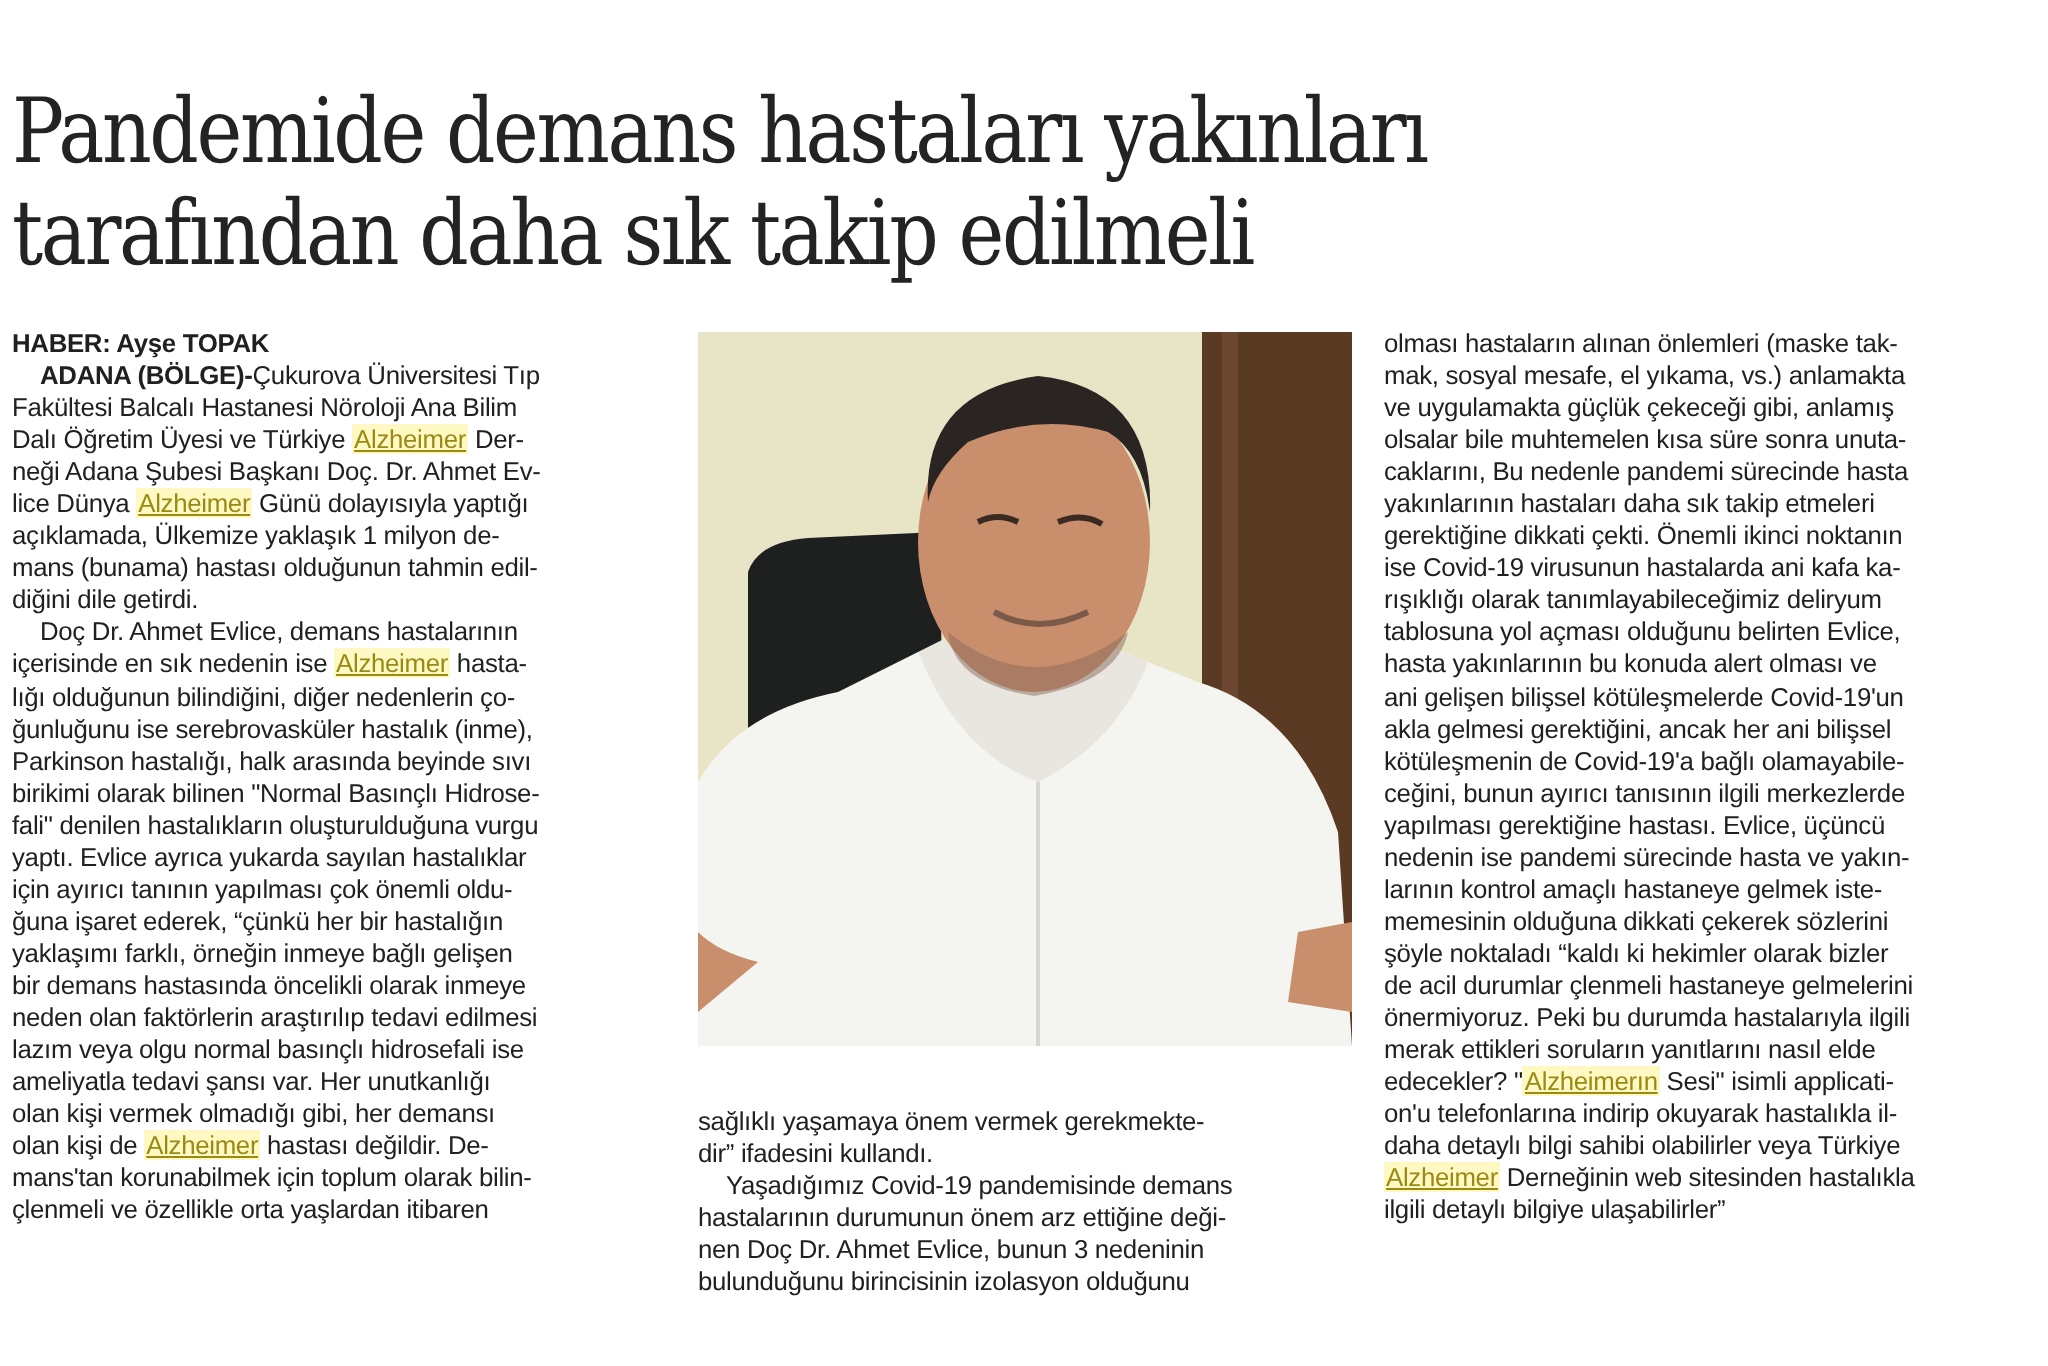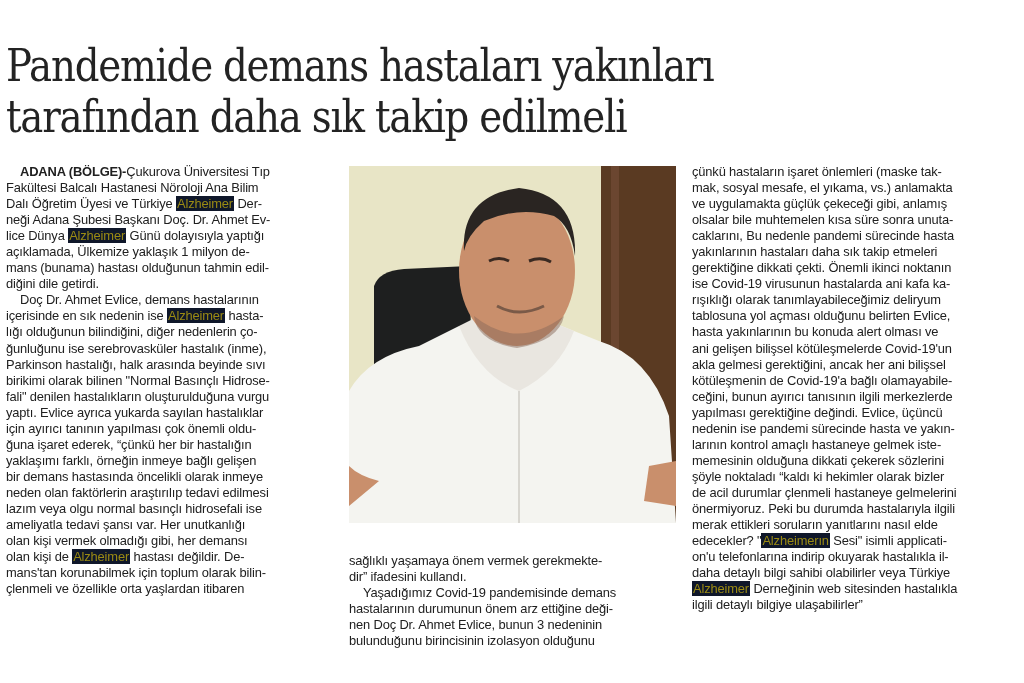--- a/index.html
+++ b/index.html
@@ -11,34 +11,35 @@
                 color: #232323; font-weight: normal; margin: 0;
                 transform: scaleX(0.86); transform-origin: left top; white-space: nowrap; }
     .col { position: absolute; top: 164px; font-size: 12.9px; line-height: 16.05px;
            letter-spacing: -0.15px; color: #202020; }
     .col1 { left: 6px; width: 335px; }
     .col2 { left: 349px; width: 330px; top: 553px; }
     .col3 { left: 692px; width: 326px; top: 164px; }
     .line { display: block; white-space: nowrap; }
     .indent { padding-left: 14px; }
     .bold { font-weight: bold; }
-    .hl { background: #0f172a; color: #9a8a14; padding: 0 1px; }
+    .hl { background: #fef9c3; color: #9a8a14; padding: 0 1px; text-decoration: underline; }
     .photo { position: absolute; left: 349px; top: 166px; width: 327px; height: 357px; overflow: hidden;
              background: #e9e7c9; }
     .photo svg { display: block; }
   </style>
 </head>
 <body>
 
 <h1 class="headline">
   <span class="line">Pandemide demans hastaları yakınları</span>
   <span class="line">tarafından daha sık takip edilmeli</span>
 </h1>
 
 <div class="col col1">
+    <span class="line"><span class="bold">HABER: Ayşe TOPAK</span></span>
     <span class="line indent"><span class="bold">ADANA (BÖLGE)-</span><span>Çukurova Üniversitesi Tıp</span></span>
     <span class="line"><span>Fakültesi Balcalı Hastanesi Nöroloji Ana Bilim</span></span>
     <span class="line"><span>Dalı Öğretim Üyesi ve Türkiye </span><span class="hl">Alzheimer</span><span> Der-</span></span>
     <span class="line"><span>neği Adana Şubesi Başkanı Doç. Dr. Ahmet Ev-</span></span>
     <span class="line"><span>lice Dünya </span><span class="hl">Alzheimer</span><span> Günü dolayısıyla yaptığı</span></span>
     <span class="line"><span>açıklamada, Ülkemize yaklaşık 1 milyon de-</span></span>
     <span class="line"><span>mans (bunama) hastası olduğunun tahmin edil-</span></span>
     <span class="line"><span>diğini dile getirdi.</span></span>
     <span class="line indent"><span>Doç Dr. Ahmet Evlice, demans hastalarının</span></span>
     <span class="line"><span>içerisinde en sık nedenin ise </span><span class="hl">Alzheimer</span><span> hasta-</span></span>
@@ -84,36 +85,36 @@
 <div class="col col2">
     <span class="line"><span>sağlıklı yaşamaya önem vermek gerekmekte-</span></span>
     <span class="line"><span>dir” ifadesini kullandı.</span></span>
     <span class="line indent"><span>Yaşadığımız Covid-19 pandemisinde demans</span></span>
     <span class="line"><span>hastalarının durumunun önem arz ettiğine deği-</span></span>
     <span class="line"><span>nen Doç Dr. Ahmet Evlice, bunun 3 nedeninin</span></span>
     <span class="line"><span>bulunduğunu birincisinin izolasyon olduğunu</span></span>
   </div>
 
 <div class="col col3">
-    <span class="line"><span>çünkü hastaların işaret önlemleri (maske tak-</span></span>
+    <span class="line"><span>olması hastaların alınan önlemleri (maske tak-</span></span>
     <span class="line"><span>mak, sosyal mesafe, el yıkama, vs.) anlamakta</span></span>
     <span class="line"><span>ve uygulamakta güçlük çekeceği gibi, anlamış</span></span>
     <span class="line"><span>olsalar bile muhtemelen kısa süre sonra unuta-</span></span>
     <span class="line"><span>caklarını, Bu nedenle pandemi sürecinde hasta</span></span>
     <span class="line"><span>yakınlarının hastaları daha sık takip etmeleri</span></span>
     <span class="line"><span>gerektiğine dikkati çekti.  Önemli ikinci noktanın</span></span>
     <span class="line"><span>ise Covid-19 virusunun hastalarda ani kafa ka-</span></span>
     <span class="line"><span>rışıklığı olarak tanımlayabileceğimiz deliryum</span></span>
     <span class="line"><span>tablosuna yol açması olduğunu belirten Evlice,</span></span>
     <span class="line"><span>hasta yakınlarının bu konuda alert olması ve</span></span>
     <span class="line"><span>ani gelişen bilişsel kötüleşmelerde Covid-19'un</span></span>
     <span class="line"><span>akla gelmesi gerektiğini, ancak  her ani bilişsel</span></span>
     <span class="line"><span>kötüleşmenin de Covid-19'a bağlı olamayabile-</span></span>
     <span class="line"><span>ceğini, bunun ayırıcı tanısının ilgili merkezlerde</span></span>
-    <span class="line"><span>yapılması gerektiğine değindi. Evlice, üçüncü</span></span>
+    <span class="line"><span>yapılması gerektiğine hastası. Evlice, üçüncü</span></span>
     <span class="line"><span>nedenin ise pandemi sürecinde hasta ve yakın-</span></span>
     <span class="line"><span>larının kontrol amaçlı hastaneye gelmek iste-</span></span>
     <span class="line"><span>memesinin olduğuna dikkati çekerek sözlerini</span></span>
     <span class="line"><span>şöyle noktaladı “kaldı ki hekimler olarak bizler</span></span>
     <span class="line"><span>de acil durumlar çlenmeli hastaneye gelmelerini</span></span>
     <span class="line"><span>önermiyoruz. Peki bu durumda hastalarıyla ilgili</span></span>
     <span class="line"><span>merak ettikleri soruların yanıtlarını nasıl elde</span></span>
     <span class="line"><span>edecekler? "</span><span class="hl">Alzheimerın</span><span> Sesi" isimli applicati-</span></span>
     <span class="line"><span>on'u telefonlarına indirip okuyarak hastalıkla il-</span></span>
     <span class="line"><span>daha detaylı bilgi sahibi olabilirler veya Türkiye</span></span>

